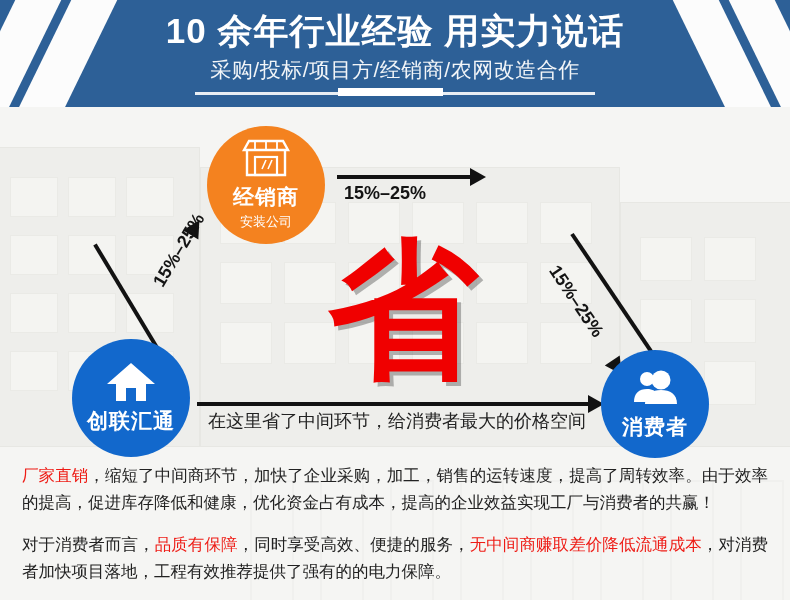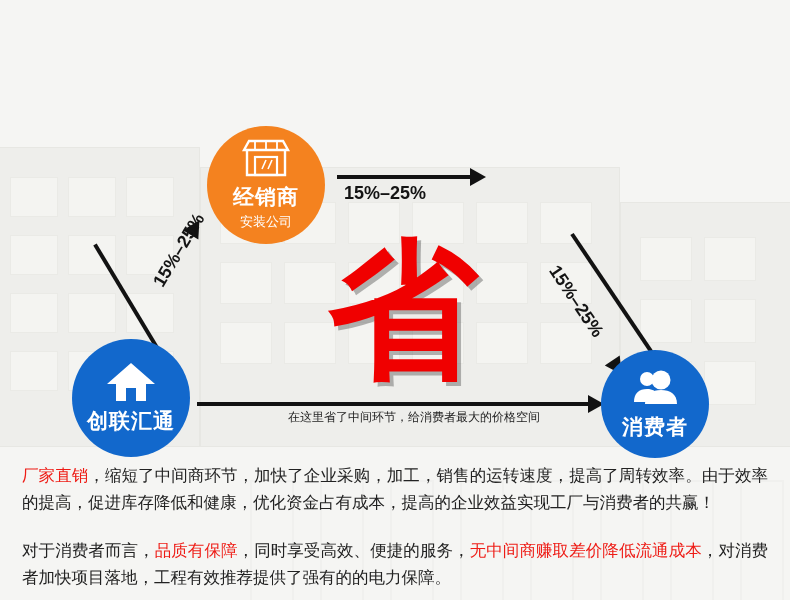--- a/index.html
+++ b/index.html
@@ -284,49 +284,59 @@
   
   #arrow-bottom-line { left: 197px; top: 295px; width: 395px; }
   #arrow-bottom-head {
     left: 588px; top: 288px;
     border-top: 9px solid transparent;
     border-bottom: 9px solid transparent;
     border-left: 16px solid #121212;
   }
   #bottom-caption {
     position: absolute;
-    left: 214px; top: 302px;
+    left: 197px; top: 302px;
     width: 400px;
     text-align: center;
-    font-size: 12px;
+    font-size: 18px;
     color: #222222;
     white-space: nowrap;
   }
 
   
   #copy {
     position: absolute;
     left: 0; top: 462px;
     width: 790px;
     padding: 0 22px;
   }
   .para {
     font-size: 16.5px;
     line-height: 27px;
     color: #222222;
     text-align: justify;
   }
-  #para2 { margin-top: 21px; }
+  #para2 { margin-top: 15px; }
   .hl { color: #ee1c16; }
 </style>
 </head>
 <body>
 
 <div id="page">
 
+  <div id="header">
+    <div class="hdr-stripe l1"></div>
+    <div class="hdr-stripe l2"></div>
+    <div class="hdr-stripe r1"></div>
+    <div class="hdr-stripe r2"></div>
+    <div id="header-title">10 余年行业经验 用实力说话</div>
+    <div id="header-subtitle">采购/投标/项目方/经销商/农网改造合作</div>
+    <div id="header-rule"></div>
+    <div id="header-rule-center"></div>
+  </div>
 
   <div id="bg-photo">
     <div class="bldg" style="left:-10px; top:40px; width:210px; height:300px;"></div>
     <div class="win" style="left:10px;  top:70px;  width:48px; height:40px;"></div>
     <div class="win" style="left:68px;  top:70px;  width:48px; height:40px;"></div>
     <div class="win" style="left:126px; top:70px;  width:48px; height:40px;"></div>
     <div class="win" style="left:10px;  top:128px; width:48px; height:40px;"></div>
     <div class="win" style="left:68px;  top:128px; width:48px; height:40px;"></div>
     <div class="win" style="left:126px; top:128px; width:48px; height:40px;"></div>
     <div class="win" style="left:10px;  top:186px; width:48px; height:40px;"></div>

